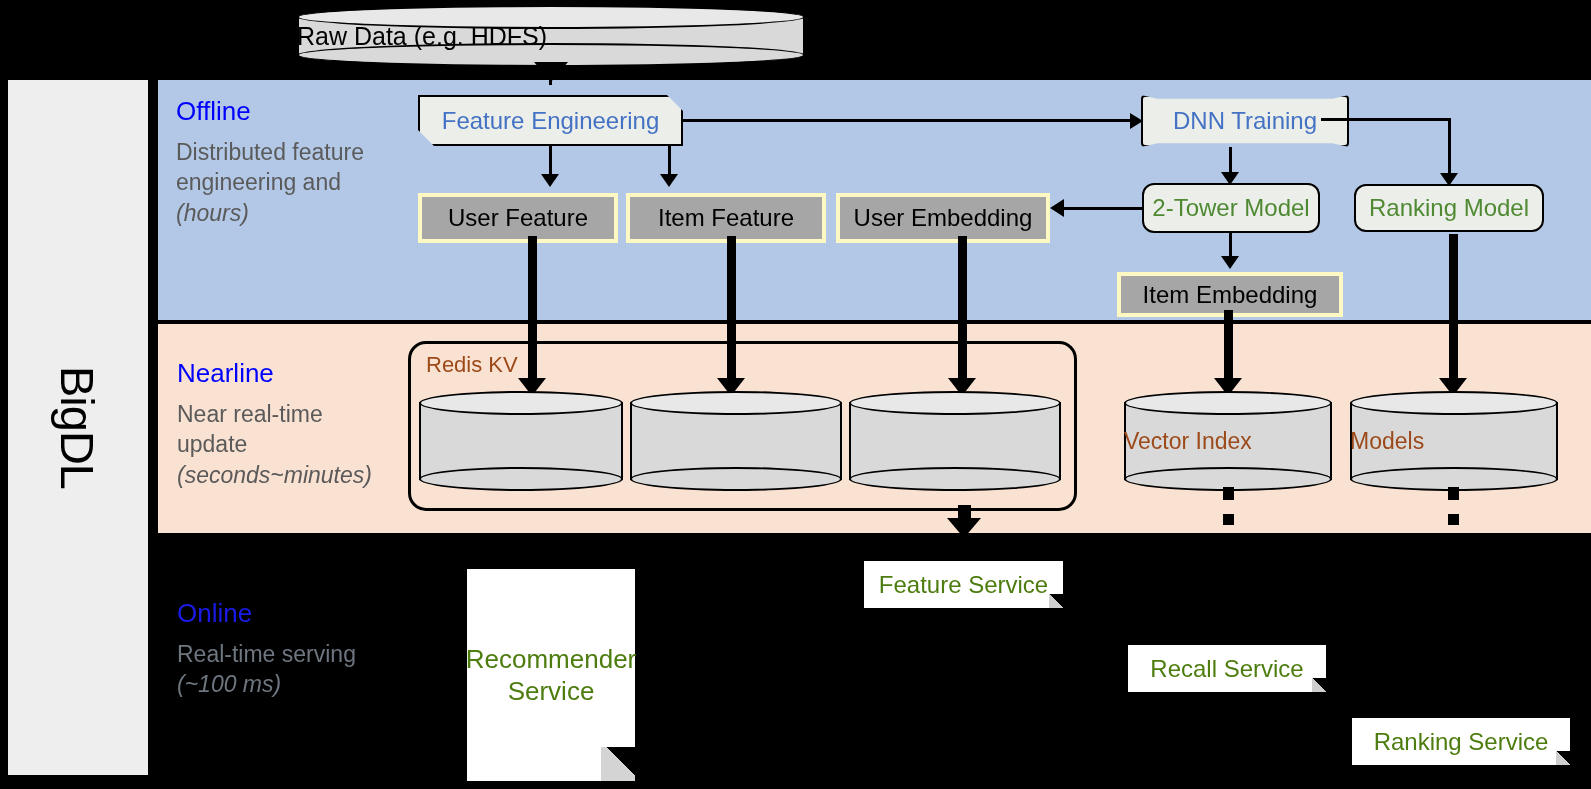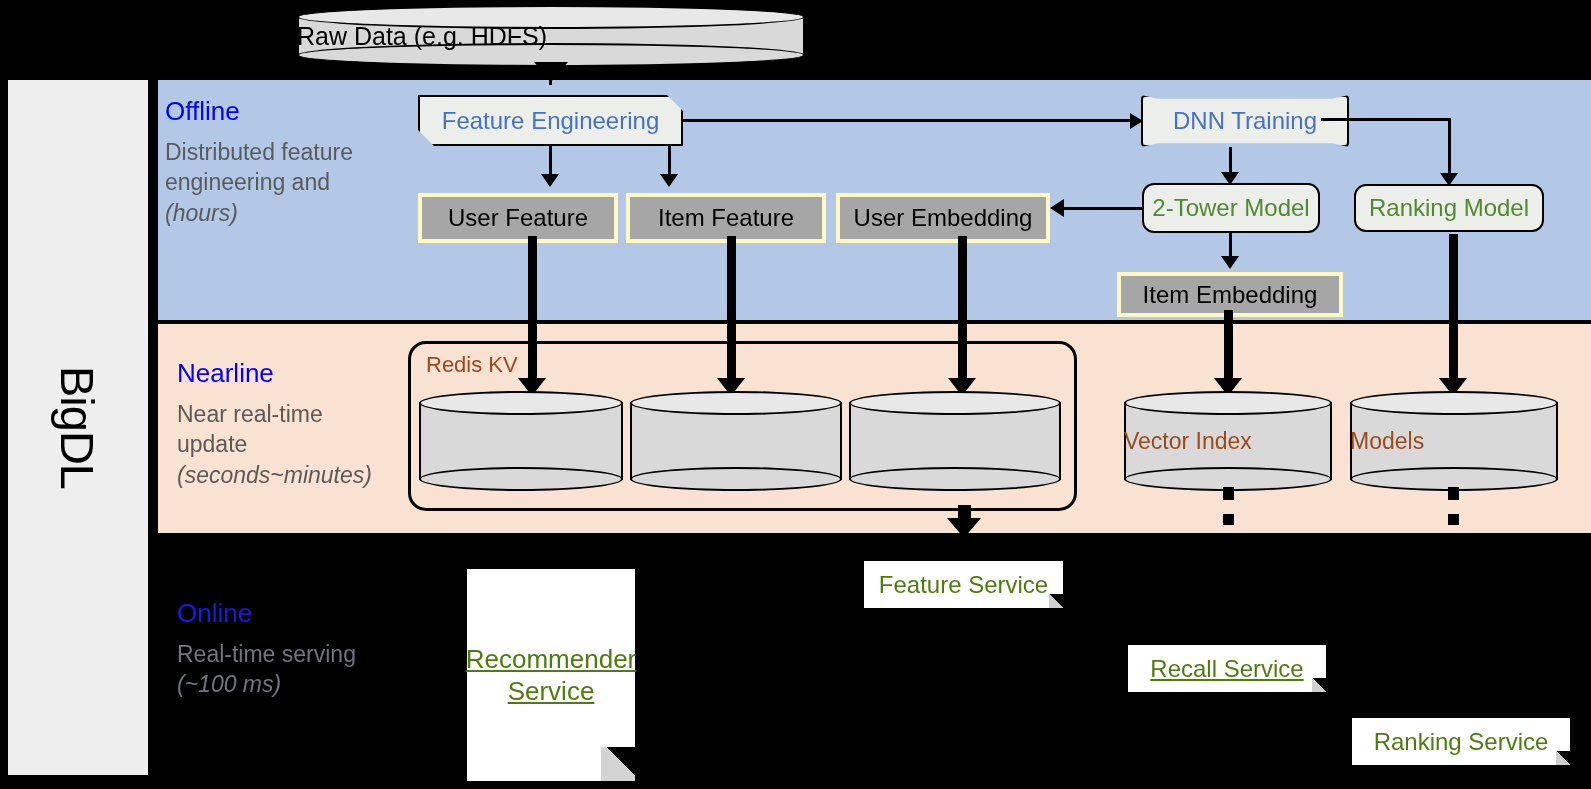--- a/index.html
+++ b/index.html
@@ -16,21 +16,21 @@
   #sidebar{position:absolute;left:6px;top:78px;width:140px;height:695px;background:#eeeeee;
            border:2px solid #000;display:flex;align-items:center;justify-content:center;}
   #sidebar-label{transform:rotate(90deg);white-space:nowrap;font-size:47px;color:#000;
                  letter-spacing:-1px;font-family:"Liberation Sans",sans-serif;}
 
   
   .stage-label{position:absolute;width:200px;}
   .stage-title{font-size:26px;color:#0000ff;font-weight:400;margin-bottom:10px;}
   .stage-desc{font-size:23px;color:#5a5a5a;line-height:1.32;}
   .stage-desc i{font-style:italic;}
-  #label-offline{left:165px;top:96px;}
+  #label-offline{left:176px;top:96px;}
   #label-nearline{left:177px;top:358px;}
   #label-online{left:177px;top:598px;}
   #label-online .stage-title{color:#1a1ae6;}
   #label-online .stage-desc{color:#6e7680;}
 
   
   .node{position:absolute;box-sizing:border-box;display:flex;align-items:center;
         justify-content:center;text-align:center;}
 
   
@@ -58,21 +58,21 @@
   
   #redis-container{position:absolute;border:3px solid #000;border-radius:18px;background:transparent;}
   #redis-label{position:absolute;font-size:22px;color:#9c4a1a;}
 
   
   .doc{position:absolute;background:#fff;color:#4d7c0f;display:flex;align-items:center;
        justify-content:center;text-align:center;font-size:24px;box-sizing:border-box;
        box-shadow:2px 2px 0 rgba(0,0,0,.55);}
   .doc .fold{position:absolute;right:0;bottom:0;width:14px;height:14px;
              background:linear-gradient(225deg,#000 0 48%,#cfcfcf 48% 100%);}
-  #recommender-service{width:168px;height:212px;font-size:26px;line-height:1.25;text-decoration:underline;}
+  #recommender-service{width:168px;height:212px;font-size:26px;line-height:1.25;}
   #recommender-service .fold{width:34px;height:34px;
        background:linear-gradient(225deg,#000 0 42%,#d4d4d4 42% 100%);}
 
   
   .ln{position:absolute;background:#000;}
   .thin-v{width:3px;}
   .thin-h{height:3px;}
   .thick-v{width:9px;}
   .arrow-dn{position:absolute;width:0;height:0;border-left:9px solid transparent;
             border-right:9px solid transparent;border-top:13px solid #000;}
@@ -234,21 +234,21 @@
   <div class="doc" id="recommender-service" style="left:467px;top:569px;">
     <span>Recommender Service</span>
     <span class="fold"></span>
   </div>
 
   <div class="doc" id="feature-service" style="left:864px;top:561px;width:199px;height:47px;">
     <span>Feature Service</span>
     <span class="fold"></span>
   </div>
 
-  <div class="doc" id="recall-service" style="left:1128px;top:645px;width:198px;height:47px;text-decoration:underline;">
+  <div class="doc" id="recall-service" style="left:1128px;top:645px;width:198px;height:47px;">
     <span>Recall Service</span>
     <span class="fold"></span>
   </div>
 
   <div class="doc" id="ranking-service" style="left:1352px;top:718px;width:218px;height:47px;">
     <span>Ranking Service</span>
     <span class="fold"></span>
   </div>
 
 </div>

